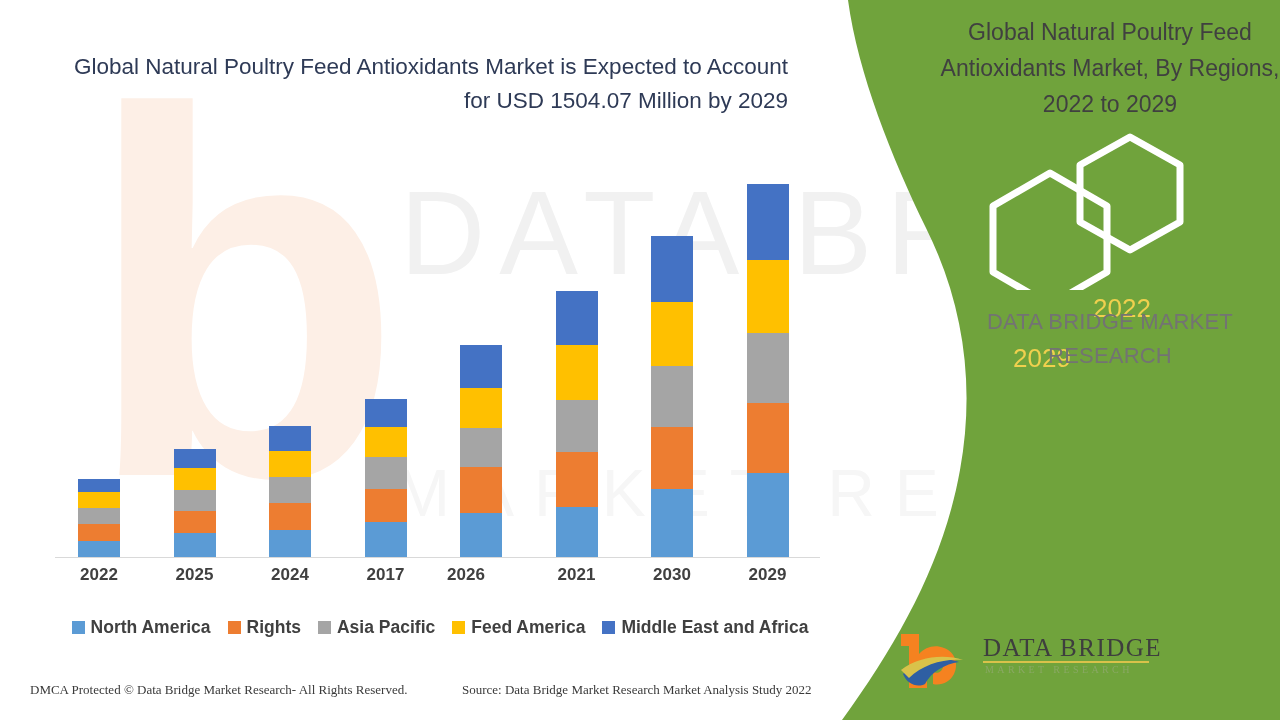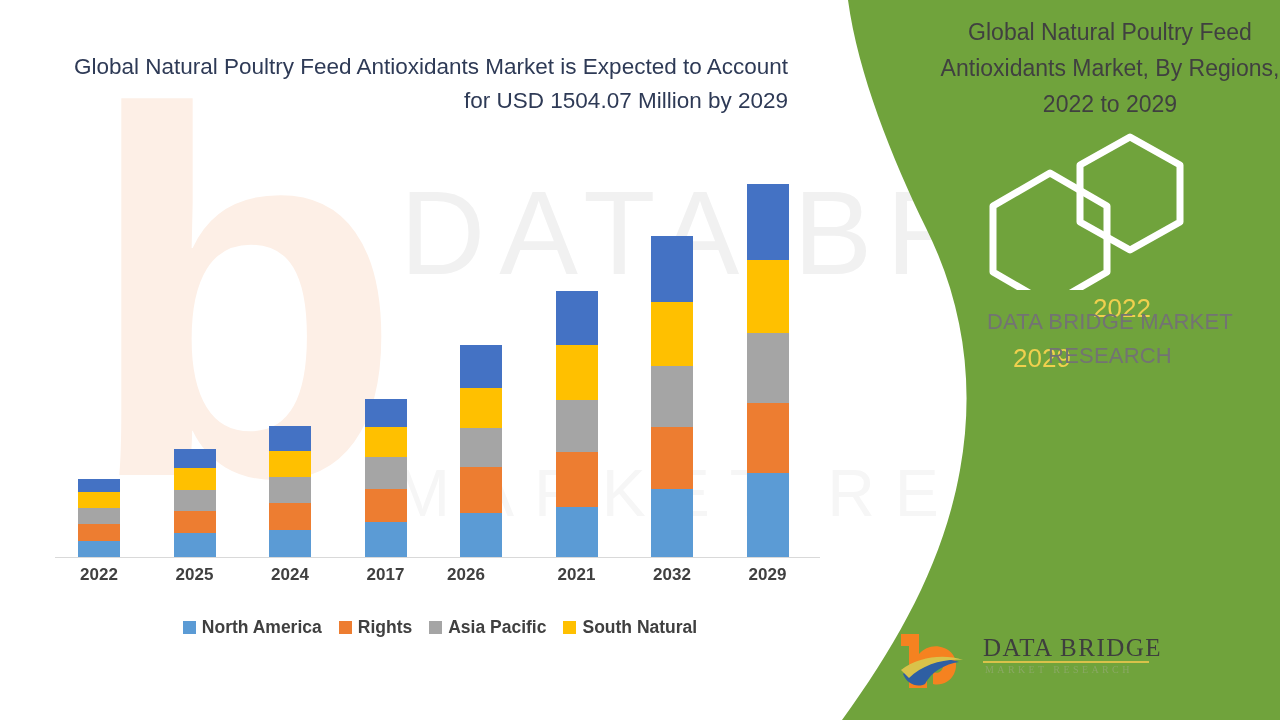--- a/index.html
+++ b/index.html
@@ -210,43 +210,51 @@
     <div id="axis-line"></div>
   </div>
 
   <div id="x-axis-labels">
       <div class="x-label" style="left: 23px;">2022</div>
       <div class="x-label" style="left: 118.5px;">2025</div>
       <div class="x-label" style="left: 214px;">2024</div>
       <div class="x-label" style="left: 309.5px;">2017</div>
       <div class="x-label" style="left: 390px;">2026</div>
       <div class="x-label" style="left: 500.5px;">2021</div>
-      <div class="x-label" style="left: 596px;">2032</div>
+      <div class="x-label" style="left: 596px;">2030</div>
       <div class="x-label" style="left: 691.5px;">2029</div>
     </div>
 
   <div id="legend">
       <div class="legend-item">
         <span class="legend-swatch" style="background: rgb(91, 155, 213);"></span>
         <span class="legend-label">North America</span>
       </div>
       <div class="legend-item">
         <span class="legend-swatch" style="background: rgb(237, 125, 49);"></span>
         <span class="legend-label">Rights</span>
       </div>
       <div class="legend-item">
         <span class="legend-swatch" style="background: rgb(165, 165, 165);"></span>
         <span class="legend-label">Asia Pacific</span>
       </div>
       <div class="legend-item">
         <span class="legend-swatch" style="background: rgb(255, 192, 0);"></span>
-        <span class="legend-label">South Natural</span>
+        <span class="legend-label">Feed America</span>
+      </div>
+      <div class="legend-item">
+        <span class="legend-swatch" style="background: rgb(68, 114, 196);"></span>
+        <span class="legend-label">Middle East and Africa</span>
       </div>
     </div>
 
+  <div id="footer">
+    <div class="footer-text" id="footer-dmca">DMCA Protected © Data Bridge Market Research- All Rights Reserved.</div>
+    <div class="footer-text" id="footer-source">Source: Data Bridge Market Research Market Analysis Study 2022</div>
+  </div>
 </div>
 
 <svg id="green-panel" viewBox="0 0 1280 720" preserveAspectRatio="none">
   <path id="green-shape" d="M 848 0 L 1280 0 L 1280 720 L 842 720 C 900 640 944 560 960 470 C 976 382 962 300 926 228 C 892 158 858 74 848 0 Z" fill="#70A33C"></path>
 </svg>
 
 <div id="green-content">
   <div id="panel-title">Global Natural Poultry Feed Antioxidants Market, By Regions, 2022 to 2029</div>
 
   <div id="hex-wrap">

